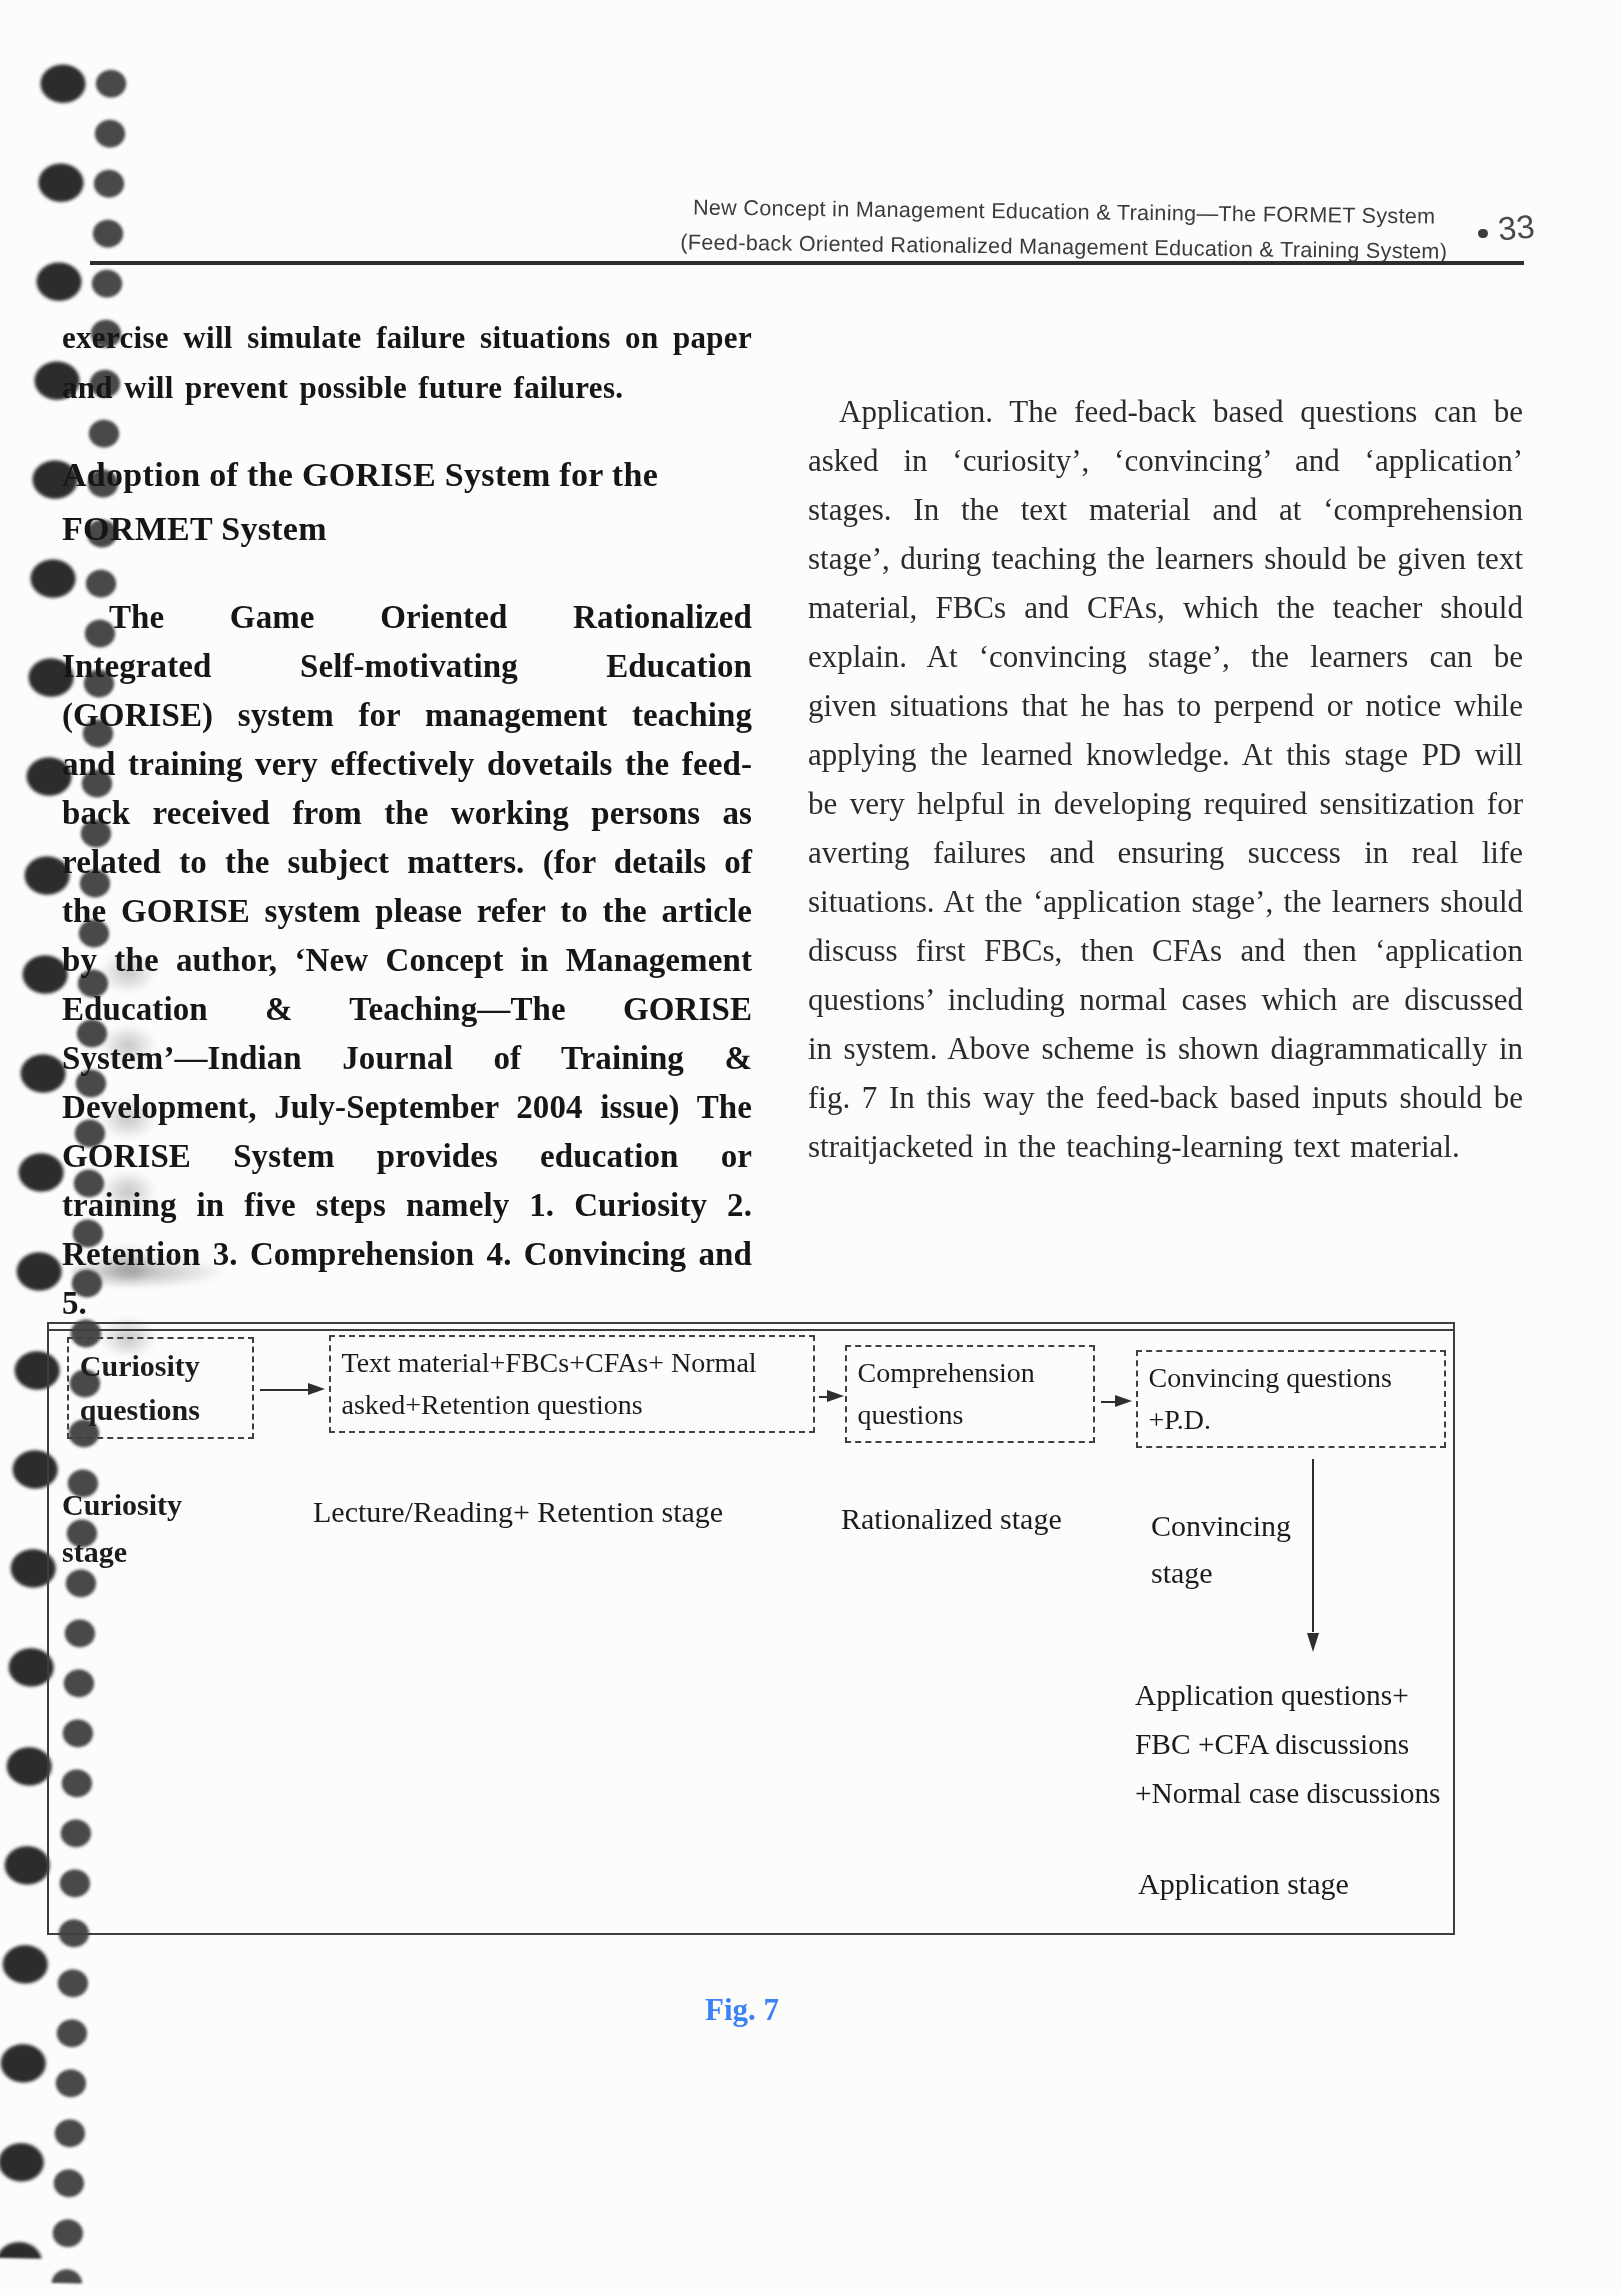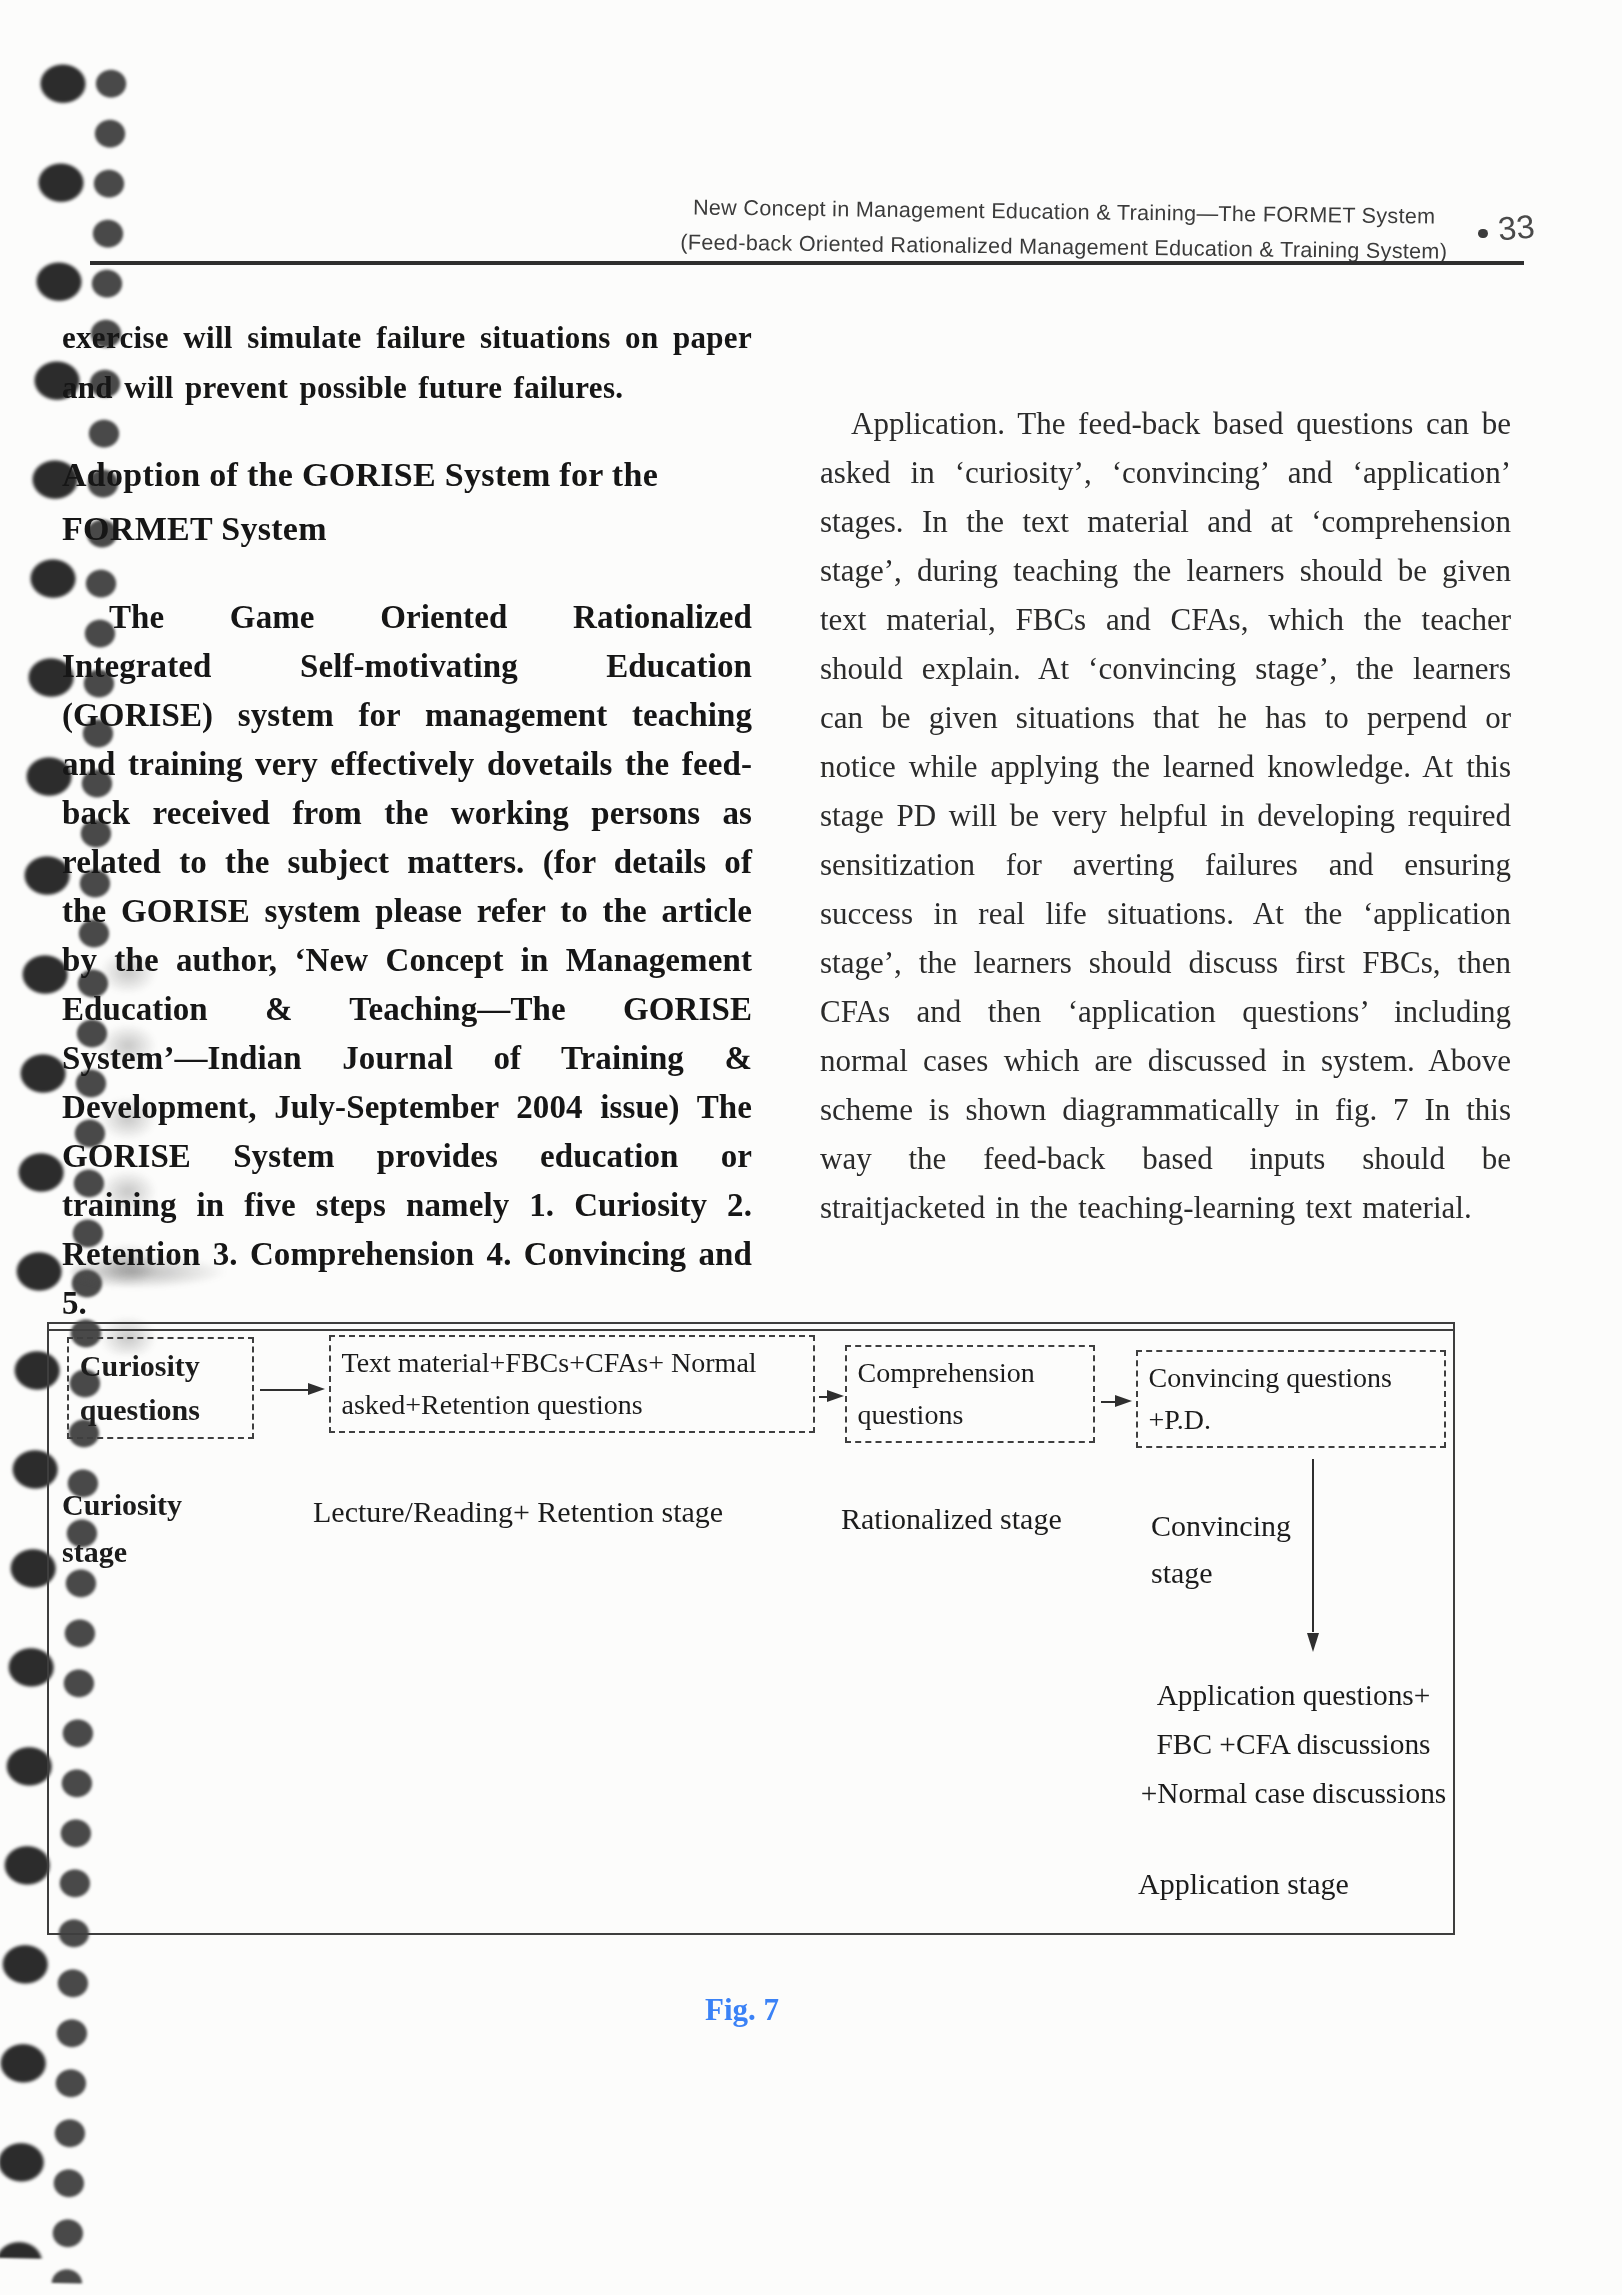--- a/index.html
+++ b/index.html
@@ -37,21 +37,21 @@
 
   
   #col-left{position:absolute;left:62px;top:313px;width:690px;text-align:justify;color:#161616;}
   #col-left .intro{margin:0;font-size:31px;line-height:50px;font-weight:600;word-spacing:3.3px;letter-spacing:0.3px;}
   #col-left .heading{margin:35px 0 0 0;font-size:34px;line-height:54px;font-weight:700;
     letter-spacing:0.3px;text-align:left;}
   #col-left .body{margin:37px 0 0 0;font-size:33px;line-height:49px;font-weight:600;
     text-indent:47px;word-spacing:3.9px;letter-spacing:0.1px;}
 
   #col-right{position:absolute;left:804px;top:383px;width:723px;text-align:justify;color:#2b2b2b;}
-  #col-right .body{margin:16px;font-size:31px;line-height:49px;text-indent:31px;word-spacing:2.6px;}
+  #col-right .body{margin:4px;font-size:31px;line-height:49px;text-indent:31px;word-spacing:2.6px;}
 
   
   #fig{position:absolute;left:47px;top:1322px;width:1404px;height:609px;border:2.6px solid #3e3e3e;}
   #fig-topline{position:absolute;left:0;right:0;top:4.6px;height:2.6px;background:#3e3e3e;}
   .fbox{position:absolute;box-sizing:border-box;border:2px dashed #3f3f3f;
     padding:5.2px 10.5px;font-size:28px;line-height:42px;color:#1c1c1c;}
   #fbox1{left:18.3px;top:13px;width:187px;font-size:30px;font-weight:700;line-height:44px;}
   #fbox2{left:280px;top:10.5px;width:486px;}
   #fbox3{left:796px;top:21px;width:250px;font-family:Liberation Serif, serif;}
   #fbox4{left:1087px;top:26px;width:310px;}
@@ -65,21 +65,21 @@
   #v-arrow{position:absolute;left:1263px;top:135px;height:173px;width:0;border-left:2px solid #2f2f2f;}
   #v-arrow::after{content:"";position:absolute;left:-7.2px;bottom:-19.6px;width:0;height:0;
     border-top:19.6px solid #2f2f2f;border-left:6.5px solid transparent;border-right:6.5px solid transparent;}
 
   .stage{position:absolute;font-size:30px;line-height:47px;color:#1c1c1c;}
   #stage1{left:13px;top:157px;width:177px;font-weight:700;}
   #stage2{left:264px;top:164px;width:563px;white-space:nowrap;}
   #stage3{left:792px;top:171px;width:229px;}
   #stage4{left:1102px;top:178px;width:177px;}
 
-  #app-box{position:absolute;left:1086px;top:347px;width:317px;font-size:29.4px;line-height:49px;color:#1c1c1c;text-align:center;}
+  #app-box{position:absolute;left:1086px;top:347px;width:317px;font-size:29.4px;line-height:49px;color:#1c1c1c;}
   #app-stage{position:absolute;left:1089px;top:543px;font-size:30px;color:#1c1c1c;}
 
   #fig-caption{position:absolute;left:705px;top:1992px;font-size:31px;font-weight:700;color:#3b82f6;}
 </style>
 </head>
 <body>
 
 <div id="binding"></div>
 <div id="smudge-left"></div>
 <div id="smudge-bottom"></div>

